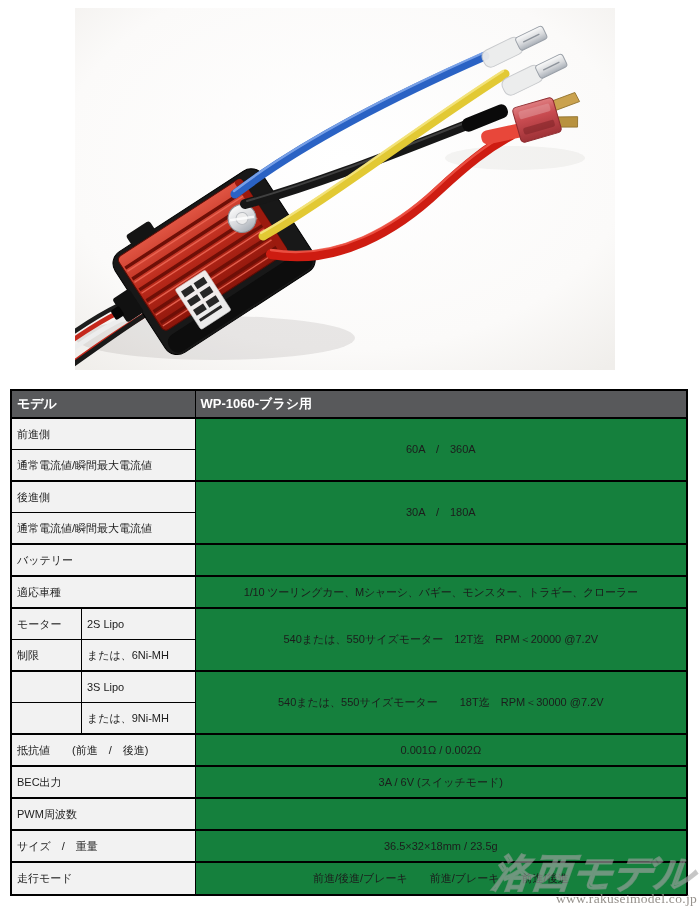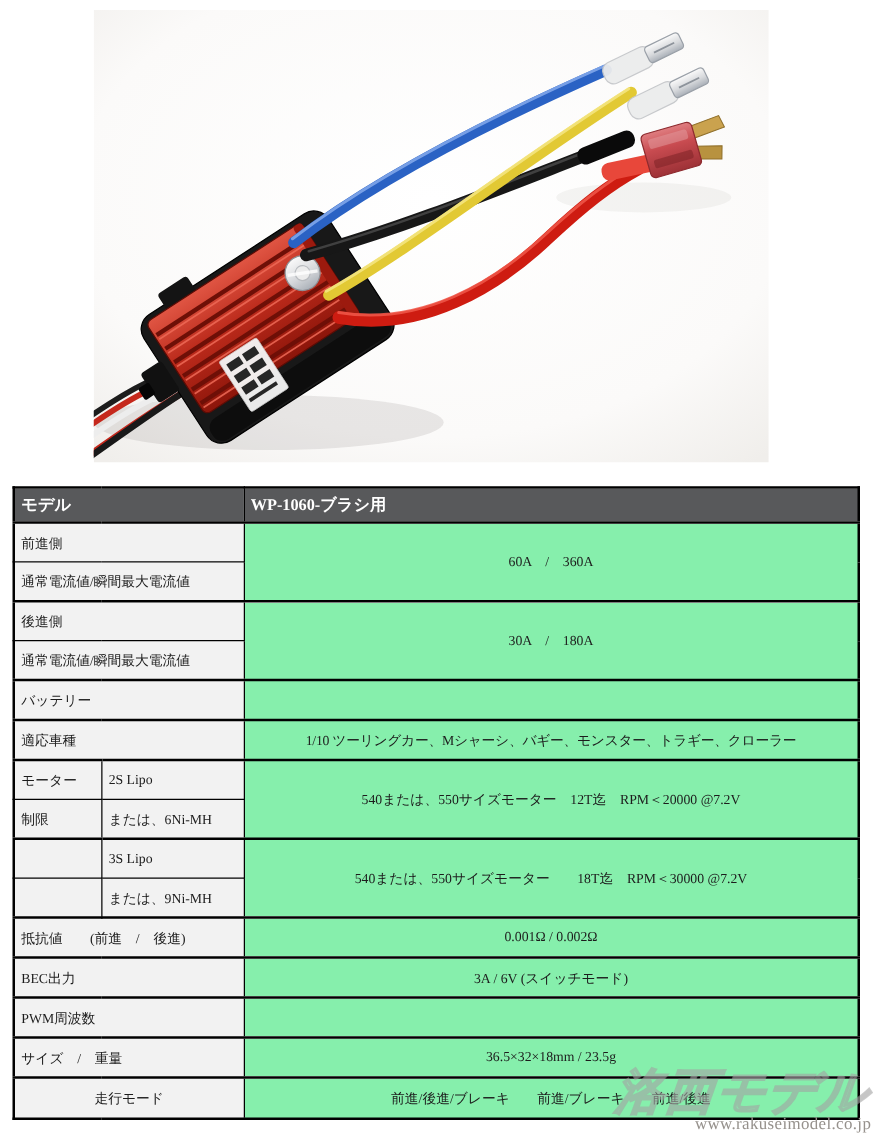--- a/index.html
+++ b/index.html
@@ -7,35 +7,34 @@
     position:relative;width:700px;height:910px;background:#ffffff;overflow:hidden;
     font-family:"Liberation Sans","DejaVu Sans",sans-serif;
   }
   
   .photo{position:absolute;left:75px;top:8px;width:540px;height:362px;}
   
   table.spec{
     position:absolute;left:10px;top:389px;width:678px;
     border-collapse:collapse;table-layout:fixed;
     border:2px solid #000;
-    font-family:Liberation Serif, serif;
   }
   table.spec td{
     border:1px solid #000;
     font-size:11px;color:#1c1c1c;
     padding:0 5px;height:30px;vertical-align:middle;
     overflow:hidden;white-space:nowrap;
   }
   table.spec tr.grp td{border-top-width:2px;}
   table.spec tr.hdr td{
     background:#58595b;color:#ffffff;font-weight:bold;height:26px;font-size:13px;
   }
-  table.spec tr.last td{height:31px;text-align:center;}
+  table.spec tr.last td{height:31px;}
   td.lab{background:#f2f2f2;text-align:left;}
-  td.val{background:#86efac;text-align:center;}
+  td.val{background:#15803d;text-align:center;}
   td.tight{font-size:12.5px;letter-spacing:-0.2px;}
   
   .wm-logo{
     position:absolute;right:4px;top:846px;z-index:5;pointer-events:none;
     font-size:39px;font-weight:bold;font-style:italic;letter-spacing:1px;
     color:rgba(190,190,190,0.18);
     -webkit-text-stroke:1.5px rgba(160,160,160,0.55);
     transform:skewX(-6deg);
     white-space:nowrap;
   }

